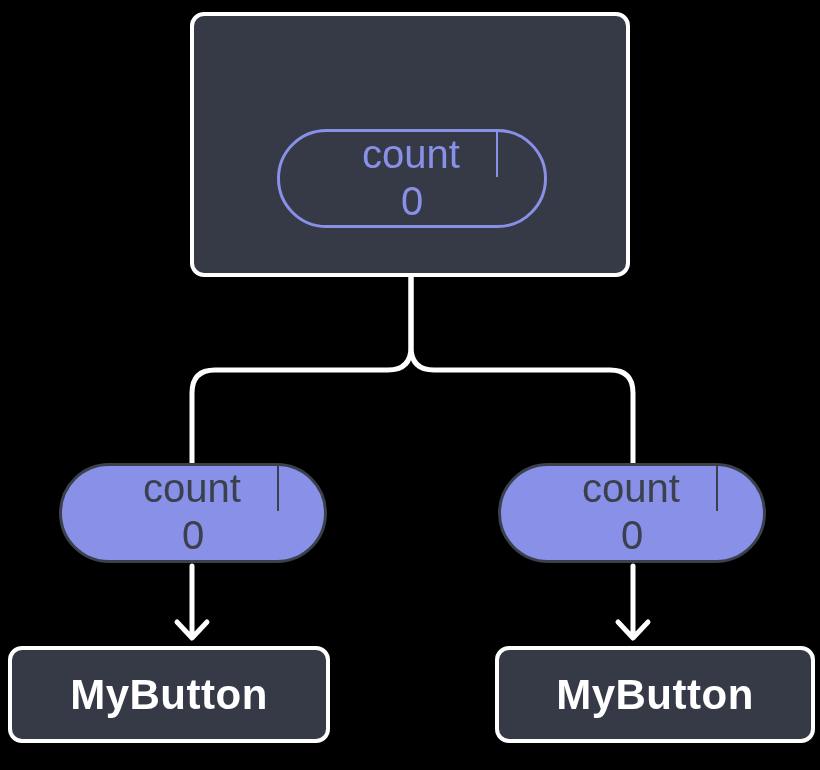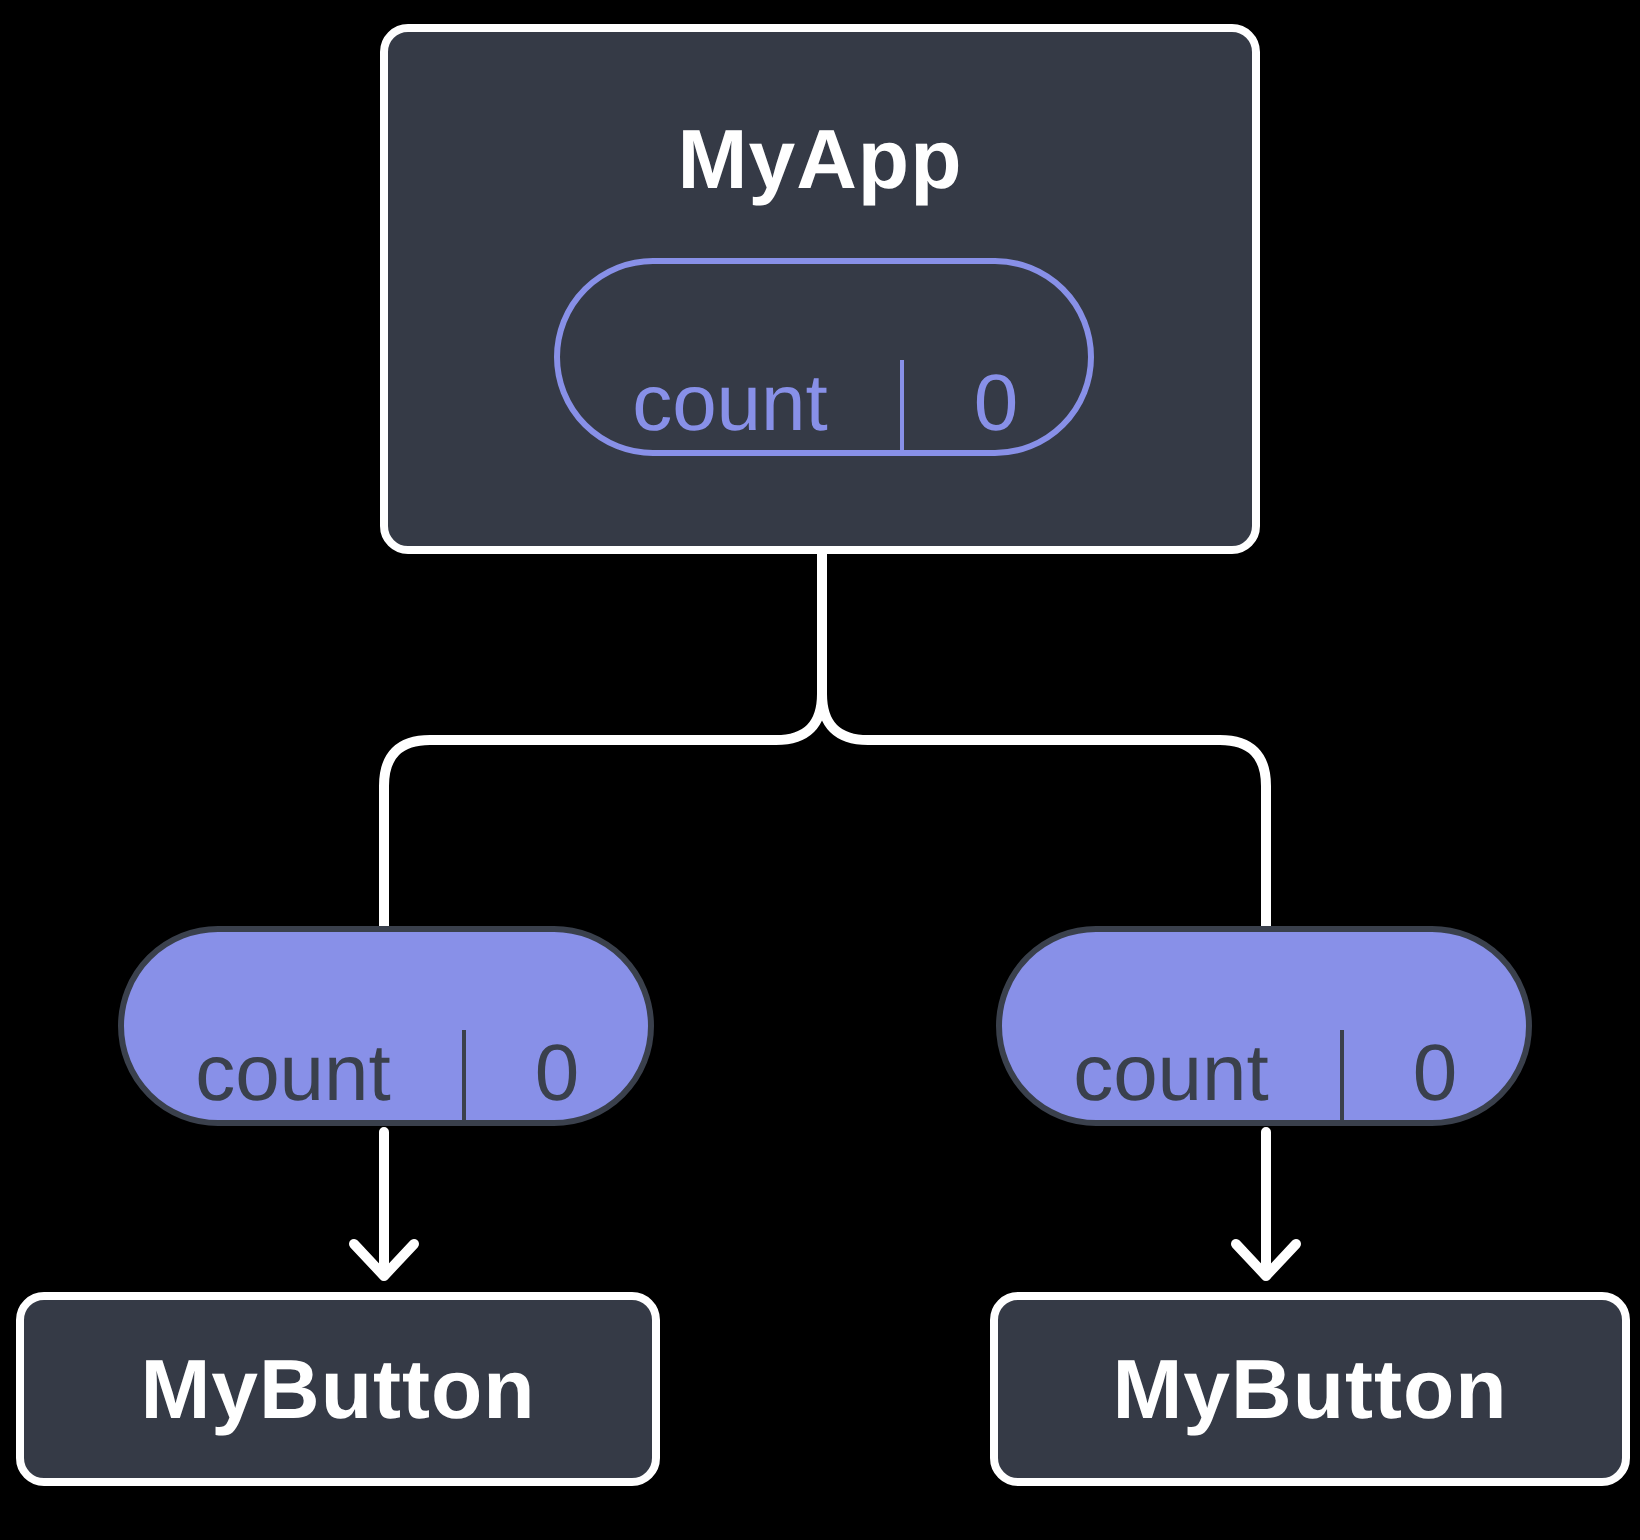--- a/index.html
+++ b/index.html
@@ -41,23 +41,24 @@
   }
   .node-root{left:190px;top:12px;width:440px;height:265px;}
   .node-title{
     position:absolute;top:40px;left:0;width:100%;
     text-align:center;
     color:var(--text-light);
     font-size:42px;font-weight:bold;
     letter-spacing:0.5px;
   }
   .pill{
-    display:flex;align-items:flex-end;
+    display:flex;align-items:center;
     border-radius:52px;
     overflow:hidden;
+    flex-direction:column;
   }
   .pill-section{
     display:flex;align-items:center;justify-content:center;
     font-size:40px;
   }
   .pill-state{
     position:absolute;left:83px;top:113px;
     width:270px;height:99px;
     border:3px solid var(--accent);
     color:var(--accent);
@@ -91,21 +92,20 @@
 <div class="stage">
 
   <svg class="connector-svg" viewBox="0 0 820 770" xmlns="http://www.w3.org/2000/svg">
     <path class="line" d="M411 277 L411 347 Q411 370 388 370 L215 370 Q192 370 192 393 L192 463"></path>
     <path class="line" d="M411 277 L411 347 Q411 370 434 370 L610 370 Q633 370 633 393 L633 463"></path>
     <path class="arrow" d="M192 566 L192 634 M177 622 L192 638 L207 622"></path>
     <path class="arrow" d="M633 566 L633 634 M618 622 L633 638 L648 622"></path>
   </svg>
 
   <div class="node node-root">
-    <div class="node-title">MyApp</div>
     <div class="pill pill-state">
       <div class="pill-section pill-name">count</div>
       <div class="pill-section pill-value">0</div>
     </div>
   </div>
 
   <div class="pill pill-prop pill-prop-left">
     <div class="pill-section pill-name">count</div>
     <div class="pill-section pill-value">0</div>
   </div>

